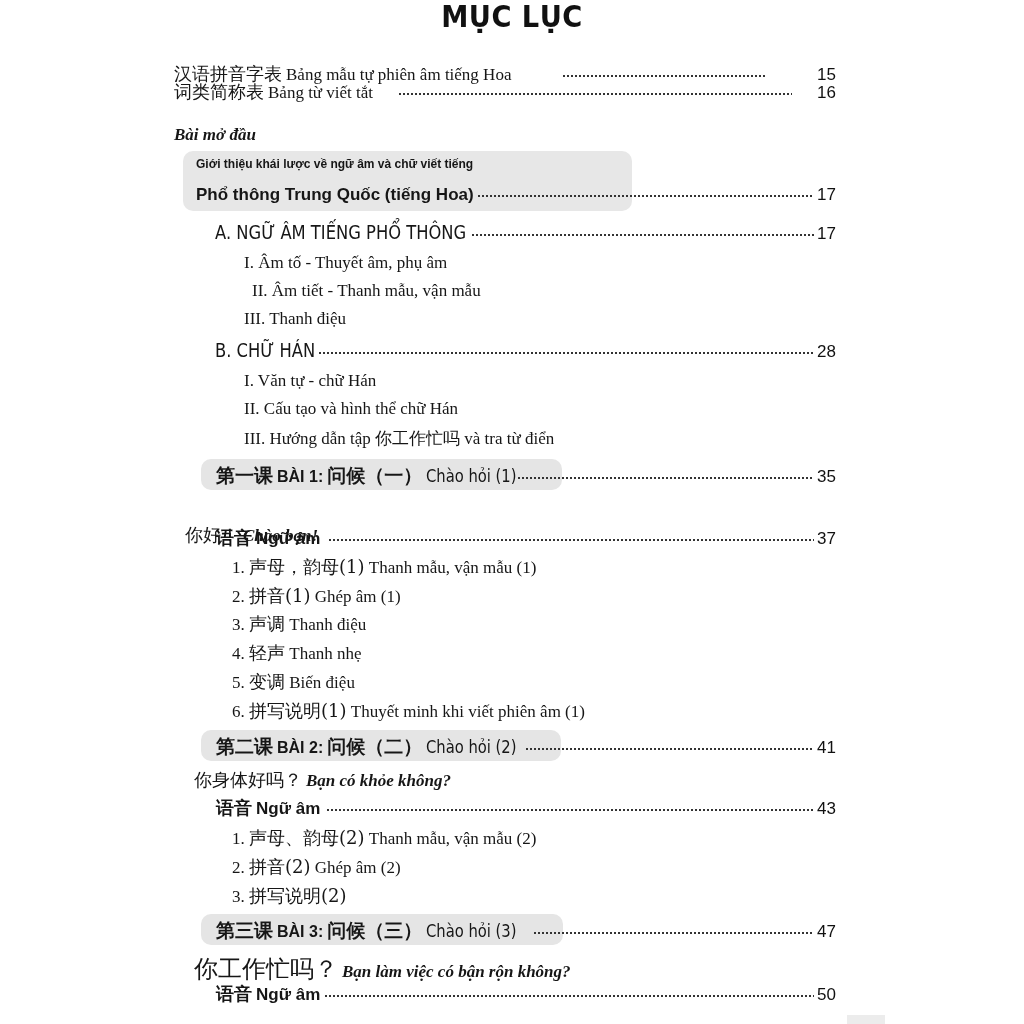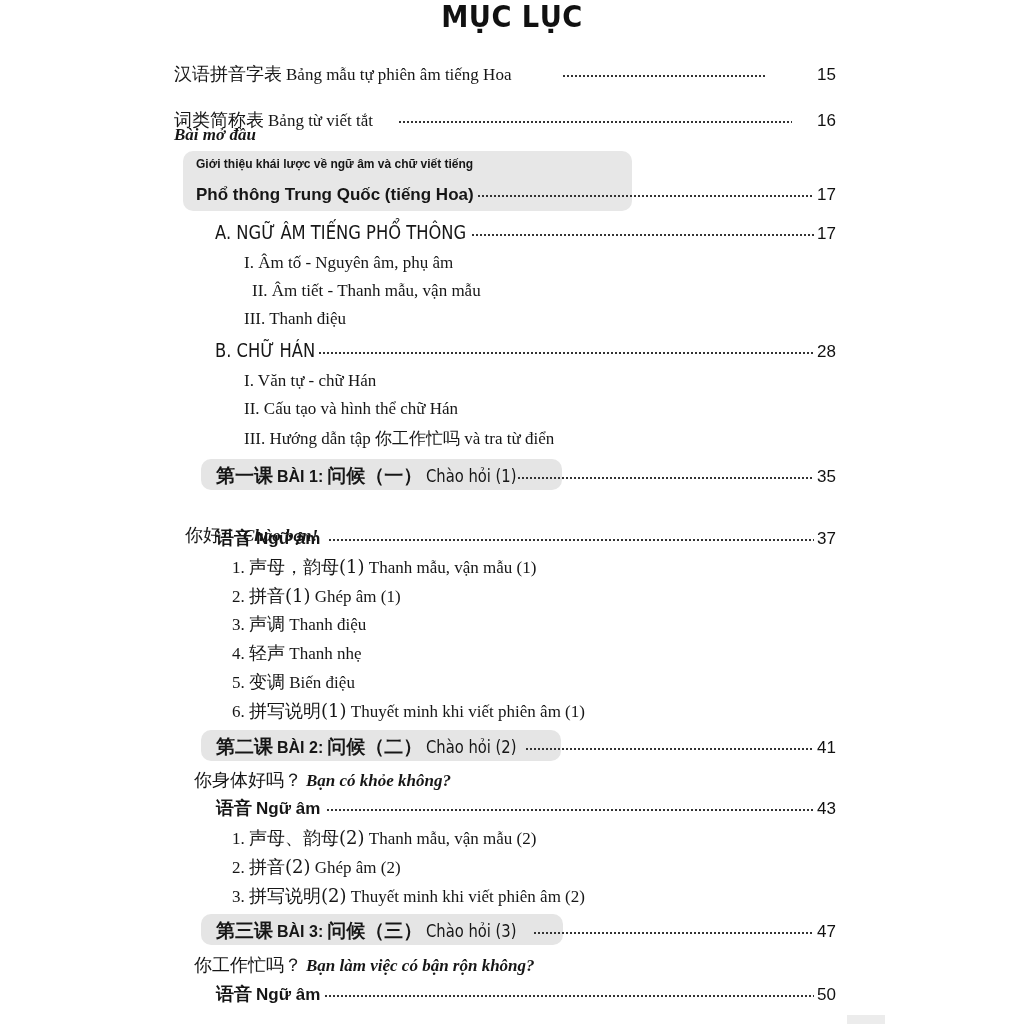--- a/index.html
+++ b/index.html
@@ -49,21 +49,21 @@
 </head>
 <body>
 
 <div class="title" style="top:-2px;">MỤC LỤC</div>
 
 <div class="line" style="left:174px; width:662px; top:62px;gap:48px;">
   <span class="txt"><span class="cjk">汉语拼音字表</span> <span class="serif">Bảng mẫu tự phiên âm tiếng Hoa</span></span>
   <span class="dots"></span>
   <span class="pg">15</span>
 </div>
-<div class="line" style="left:174px; width:662px; top:108px;gap:22px;">
+<div class="line" style="left:174px; width:662px; top:80px;gap:22px;">
   <span class="txt"><span class="cjk">词类简称表</span> <span class="serif">Bảng từ viết tắt</span></span>
   <span class="dots"></span>
   <span class="pg">16</span>
 </div>
 
 <div class="line" style="left:174px; top:125px;">
   <span class="ital">Bài mở đầu</span>
 </div>
 
 <div class="graybox" style="left:183px; top:151px; width:449px; height:60px;"></div>
@@ -75,21 +75,21 @@
   <span class="dots"></span>
   <span class="pg">17</span>
 </div>
 
 <div class="line" style="left:215px; width:621px; top:221px;">
   <span class="txt section-cap">A. NGỮ ÂM TIẾNG PHỔ THÔNG</span>
   <span class="dots" style="margin-left:-36px;"></span>
   <span class="pg">17</span>
 </div>
 <div class="line serif" style="left:244px; top:253px;">
-    <span>I. Âm tố - Nguyên âm, phụ âm</span>
+    <span>I. Âm tố - Thuyết âm, phụ âm</span>
   </div>
 <div class="line serif" style="left:252px; top:281px;">
     <span>II. Âm tiết - Thanh mẫu, vận mẫu</span>
   </div>
 <div class="line serif" style="left:244px; top:309px;">
     <span>III. Thanh điệu</span>
   </div>
 
 <div class="line" style="left:215px; width:621px; top:339px;">
   <span class="txt section-cap">B. CHỮ HÁN</span>
@@ -148,35 +148,35 @@
   <span class="sans" style="font-size:18px;">你身体好吗？</span>
   <span class="ital" style="margin-left:4px;">Bạn có khỏe không?</span>
 </div>
 <div class="line" style="left:216px; width:620px; top:796px;">
   <span class="txt"><span class="cjk" style="font-weight:bold;">语音</span> <span class="sansb" style="font-size:17px;">Ngữ âm</span></span>
   <span class="dots" style="margin-left:6px;"></span>
   <span class="pg">43</span>
 </div>
 <div class="line serif" style="left:232px; top:826px;"><span>1.</span>&nbsp;<span class="cjk">声母、韵母(2)</span>&nbsp;<span>Thanh mẫu, vận mẫu (2)</span></div>
 <div class="line serif" style="left:232px; top:855px;"><span>2.</span>&nbsp;<span class="cjk">拼音(2)</span>&nbsp;<span>Ghép âm (2)</span></div>
-<div class="line serif" style="left:232px; top:884px;"><span>3.</span>&nbsp;<span class="cjk">拼写说明(2)</span>&nbsp;<span>Thuyết minh khi viết phiên âm (2)</span></div>
+<div class="line serif" style="left:232px; top:884px;"><span>3.</span>&nbsp;<span class="cjk">拼写说明(2)</span>&nbsp;</div>
 
 <div class="lessonbox" style="left:201px; top:914px; width:362px; height:31px;"></div>
 <div class="line" style="left:216px; width:620px; top:918px;">
   <span class="txt">
     <span class="cjk" style="font-weight:bold; font-size:19px;">第三课</span>
     <span class="sansb" style="font-size:16px;">BÀI 3:</span>
     <span class="cjk" style="font-weight:bold; font-size:19px;">问候（三）</span>
     <span class="section-cap" style="font-size:18px; transform:scaleX(0.82);">Chào hỏi (3)</span>
   </span>
   <span class="dots" style="margin-left:-4px;"></span>
   <span class="pg">47</span>
 </div>
 <div class="line" style="left:194px; top:953px;">
-  <span class="sans" style="font-size:18px;text-align:right;">你工作忙吗？</span>
+  <span class="sans" style="font-size:24px;text-align:right;">你工作忙吗？</span>
   <span class="ital" style="margin-left:4px;">Bạn làm việc có bận rộn không?</span>
 </div>
 <div class="line" style="left:216px; width:620px; top:982px;">
   <span class="txt"><span class="cjk" style="font-weight:bold;">语音</span> <span class="sansb" style="font-size:17px;">Ngữ âm</span></span>
   <span class="dots" style="margin-left:4px;"></span>
   <span class="pg">50</span>
 </div>
 
 <div class="corner-tab"></div>
 

